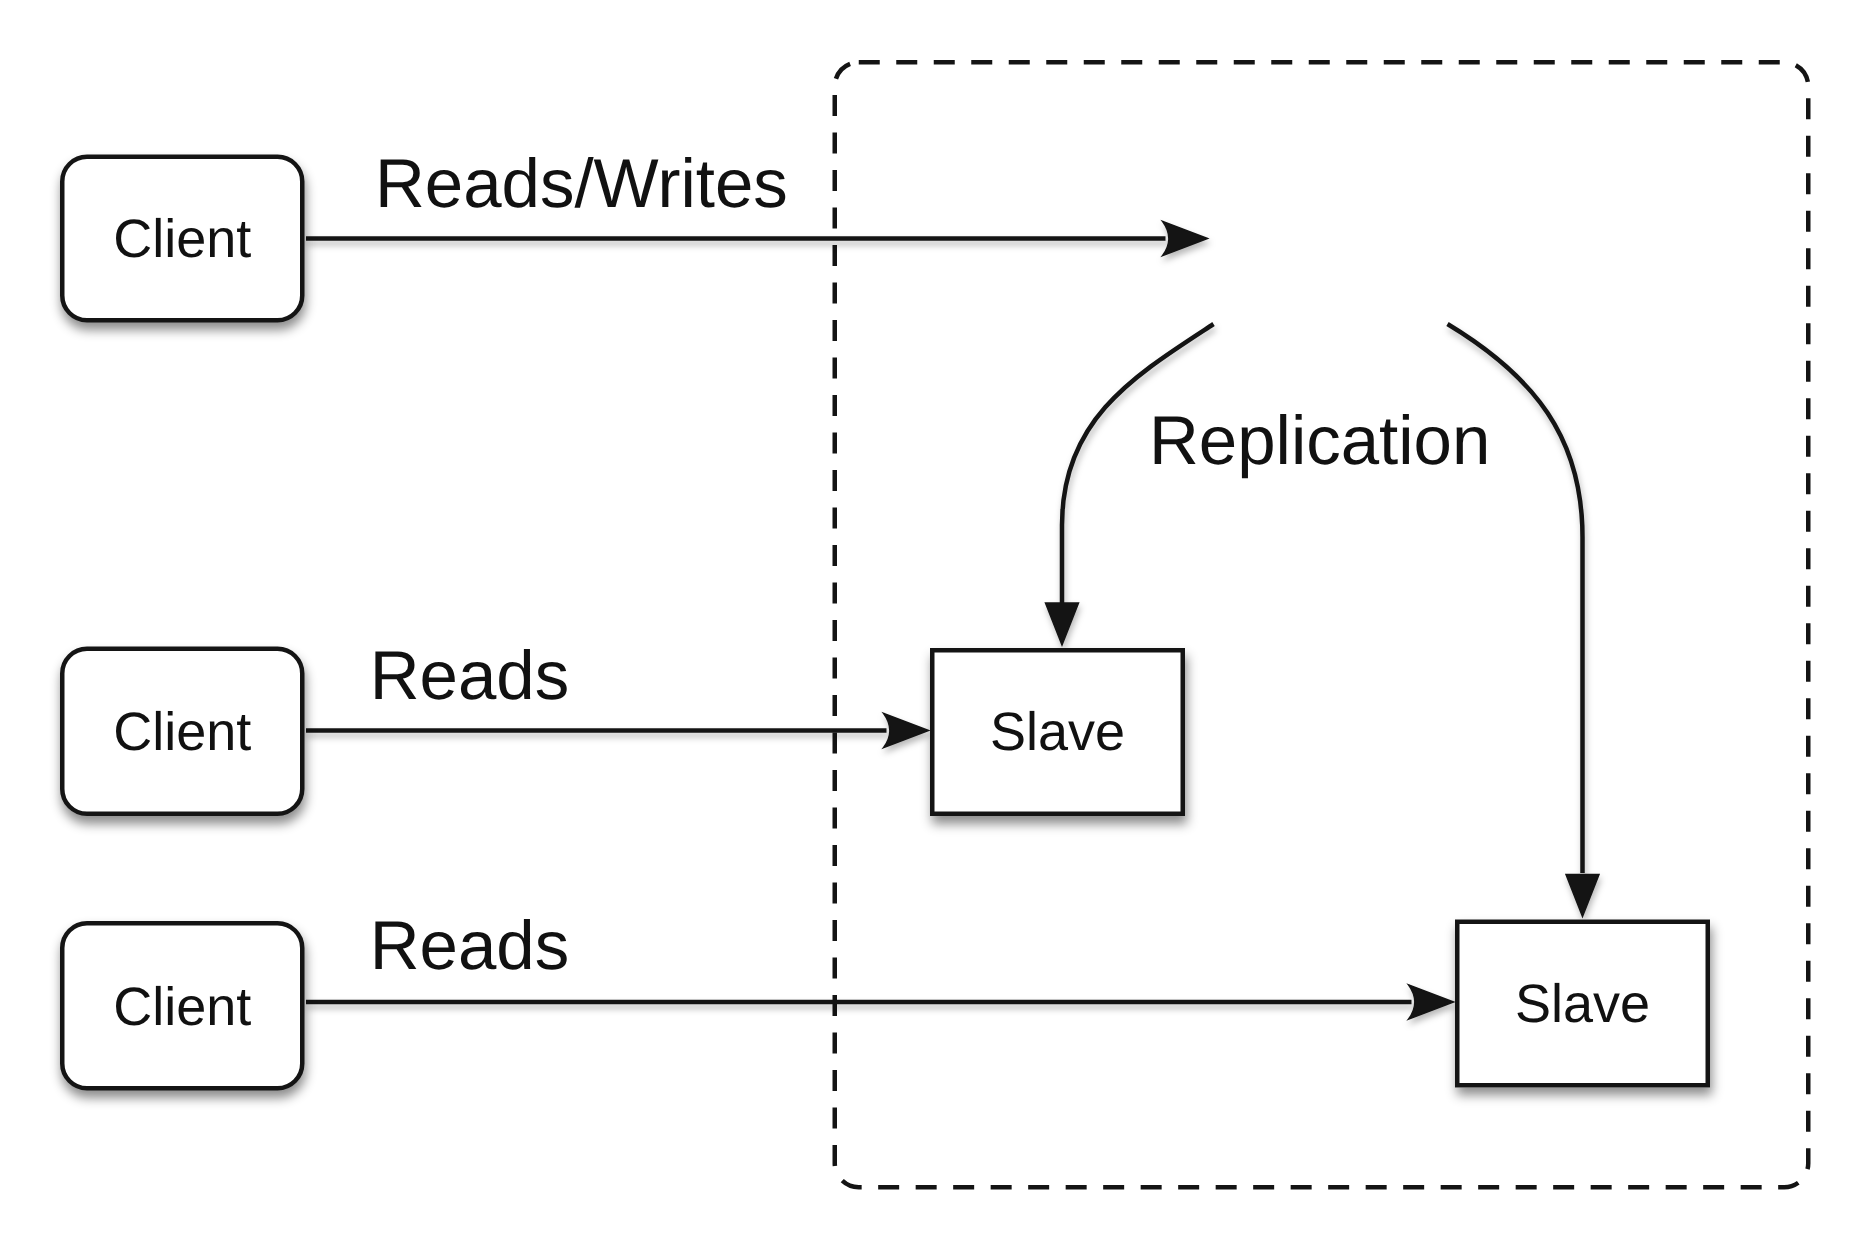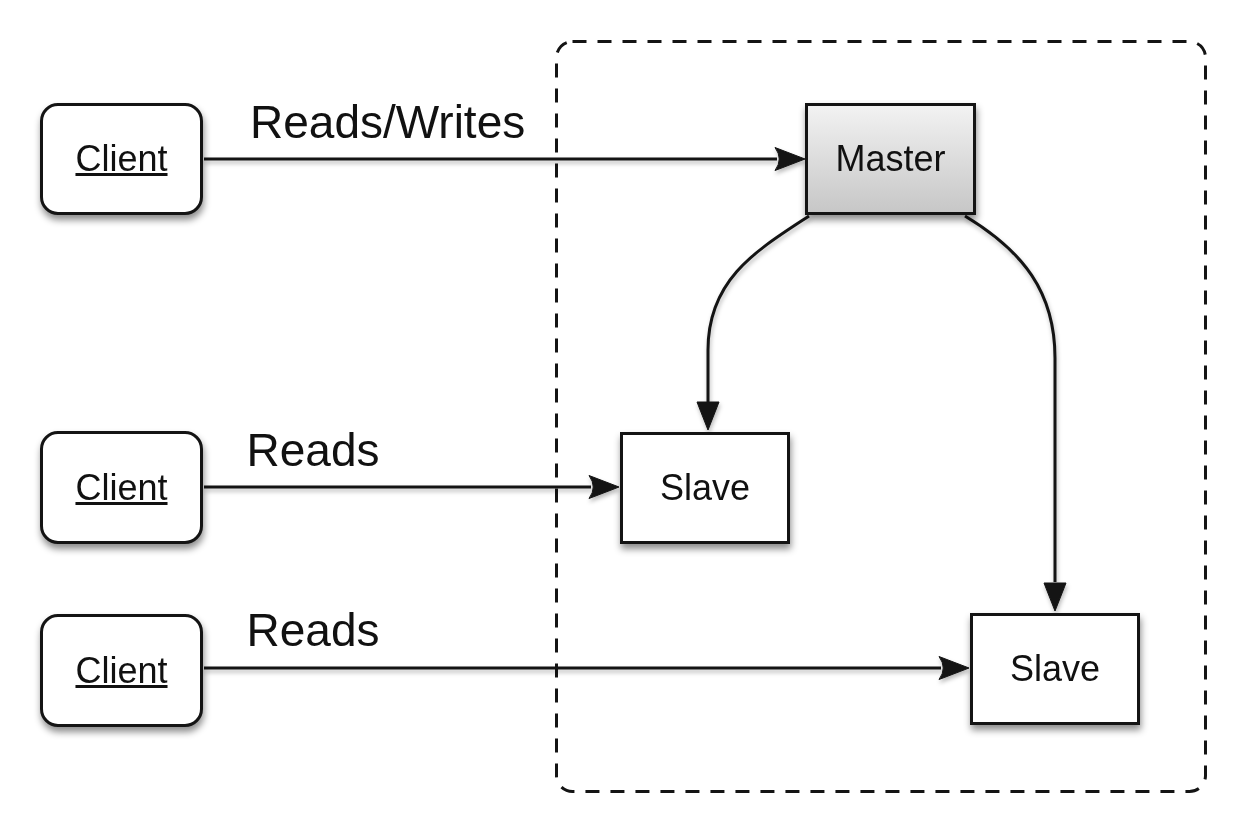--- a/index.html
+++ b/index.html
@@ -42,21 +42,20 @@
     display: flex;
     align-items: center;
     justify-content: center;
     font-size: 36px;
     line-height: 1;
     color: var(--text);
     box-shadow: 1px 5px 7px rgba(0,0,0,0.45);
   }
   .node.rounded {
     border-radius: 18px;
-    text-decoration: underline;
   }
   #node-client1 { left: 40px;  top: 103px; width: 163px; height: 112px; }
   #node-client2 { left: 40px;  top: 431px; width: 163px; height: 113px; }
   #node-client3 { left: 40px;  top: 614px; width: 163px; height: 113px; }
   #node-master  { left: 805px; top: 103px; width: 171px; height: 112px;
                   background: linear-gradient(to bottom, var(--master-grad-top), var(--master-grad-bottom)); }
   #node-slave1  { left: 620px; top: 432px; width: 170px; height: 112px; }
   #node-slave2  { left: 970px; top: 613px; width: 170px; height: 112px; }
   .edge-label {
     position: absolute;
@@ -114,27 +113,25 @@
 
   <div class="node rounded" id="node-client1">
     <span>Client</span>
   </div>
   <div class="node rounded" id="node-client2">
     <span>Client</span>
   </div>
   <div class="node rounded" id="node-client3">
     <span>Client</span>
   </div>
-  <div class="node" id="node-master">
-    <span>Master</span>
-  </div>
   <div class="node" id="node-slave1">
     <span>Slave</span>
   </div>
   <div class="node" id="node-slave2">
     <span>Slave</span>
   </div>
 
   <div class="edge-label" id="label-reads-writes">Reads/Writes</div>
   <div class="edge-label" id="label-reads-2">Reads</div>
   <div class="edge-label" id="label-reads-3">Reads</div>
+  <div class="edge-label" id="label-replication">Replication</div>
 
 </div>
 
 </body></html>

